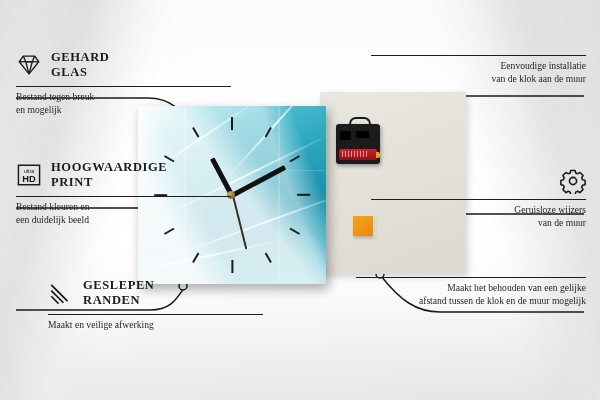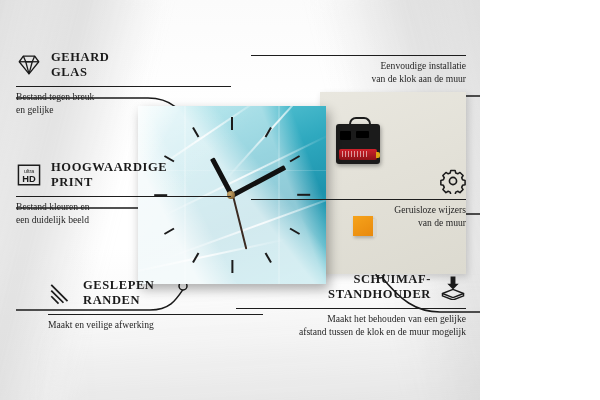--- a/index.html
+++ b/index.html
@@ -1,21 +1,21 @@
 <!DOCTYPE html>
 <html><head>
 <meta charset="utf-8">
 <style>
   html,body{margin:0;padding:0;}
   body{
     width:600px;height:400px;overflow:hidden;
     font-family:"Liberation Serif", serif;
     background:#ffffff;
   }
-  #stage{position:relative;width:480px;height:400px;overflow:hidden;
+  #stage{position:relative;width:600px;height:400px;overflow:hidden;
     background:
       linear-gradient(108deg, rgba(222,222,222,.95) 0%, rgba(244,244,244,.2) 16%, rgba(255,255,255,0) 30%),
       linear-gradient(252deg, rgba(222,222,222,.95) 0%, rgba(244,244,244,.2) 16%, rgba(255,255,255,0) 30%),
       linear-gradient(180deg,#fbfbfb 0%,#ffffff 28%,#ffffff 62%,#f2f2f2 100%);
   }
   .band{position:absolute;pointer-events:none;}
   .band.b1{left:-40px;top:-30px;width:150px;height:470px;transform:rotate(14deg);
     background:linear-gradient(90deg,rgba(205,205,205,0) 0%,rgba(205,205,205,.55) 50%,rgba(205,205,205,0) 100%);filter:blur(9px);}
   .band.b2{right:-60px;top:-30px;width:170px;height:470px;transform:rotate(-14deg);
     background:linear-gradient(90deg,rgba(205,205,205,0) 0%,rgba(205,205,205,.5) 50%,rgba(205,205,205,0) 100%);filter:blur(10px);}
@@ -176,21 +176,21 @@
         </g>
       </svg>
       <div class="ttl">
         <span>GEHARD</span><br>
         <span>GLAS</span>
       </div>
     </div>
     <div class="rule"></div>
     <div class="desc">
       <span>Bestand tegen breuk</span><br>
-      <span>en gelijke</span>
+      <span>en mogelijk</span>
     </div>
   </div>
 
   <div class="feat f2">
     <div class="head">
       <svg class="ico" viewBox="0 0 32 32">
         <rect x="3" y="4" width="26" height="24" fill="none" stroke="#1a1a1a" stroke-width="1.8"></rect>
         <text x="16" y="14" font-family="Liberation Sans, sans-serif" font-size="6.5" text-anchor="middle" fill="#1a1a1a">ultra</text>
         <text x="16" y="25" font-family="Liberation Sans, sans-serif" font-size="11.5" font-weight="bold" text-anchor="middle" fill="#1a1a1a">HD</text>
       </svg>
@@ -242,31 +242,20 @@
       </svg>
     </div>
     <div class="rule"></div>
     <div class="desc">
       <span>Geruisloze wijzers</span><br>
       <span>van de muur</span>
     </div>
   </div>
 
   <div class="feat right f6">
-    <div class="head">
-      <div class="ttl">
-        <span>SCHUIMAF-</span><br>
-        <span>STANDHOUDER</span>
-      </div>
-      <svg class="ico" viewBox="0 0 32 32">
-        <path d="M13 3 h6 v9 h4 l-7 7 -7 -7 h4 z" fill="#1a1a1a"></path>
-        <path d="M16 19 L29 24 L16 29 L3 24 Z" fill="none" stroke="#1a1a1a" stroke-width="1.7" stroke-linejoin="round"></path>
-        <path d="M3 24 v3 l13 5 13 -5 v-3" fill="none" stroke="#1a1a1a" stroke-width="1.7" stroke-linejoin="round"></path>
-      </svg>
-    </div>
     <div class="rule"></div>
     <div class="desc">
       <span>Maakt het behouden van een gelijke</span><br>
       <span>afstand tussen de klok en de muur mogelijk</span>
     </div>
   </div>
 
 </div>
 
 </body></html>

